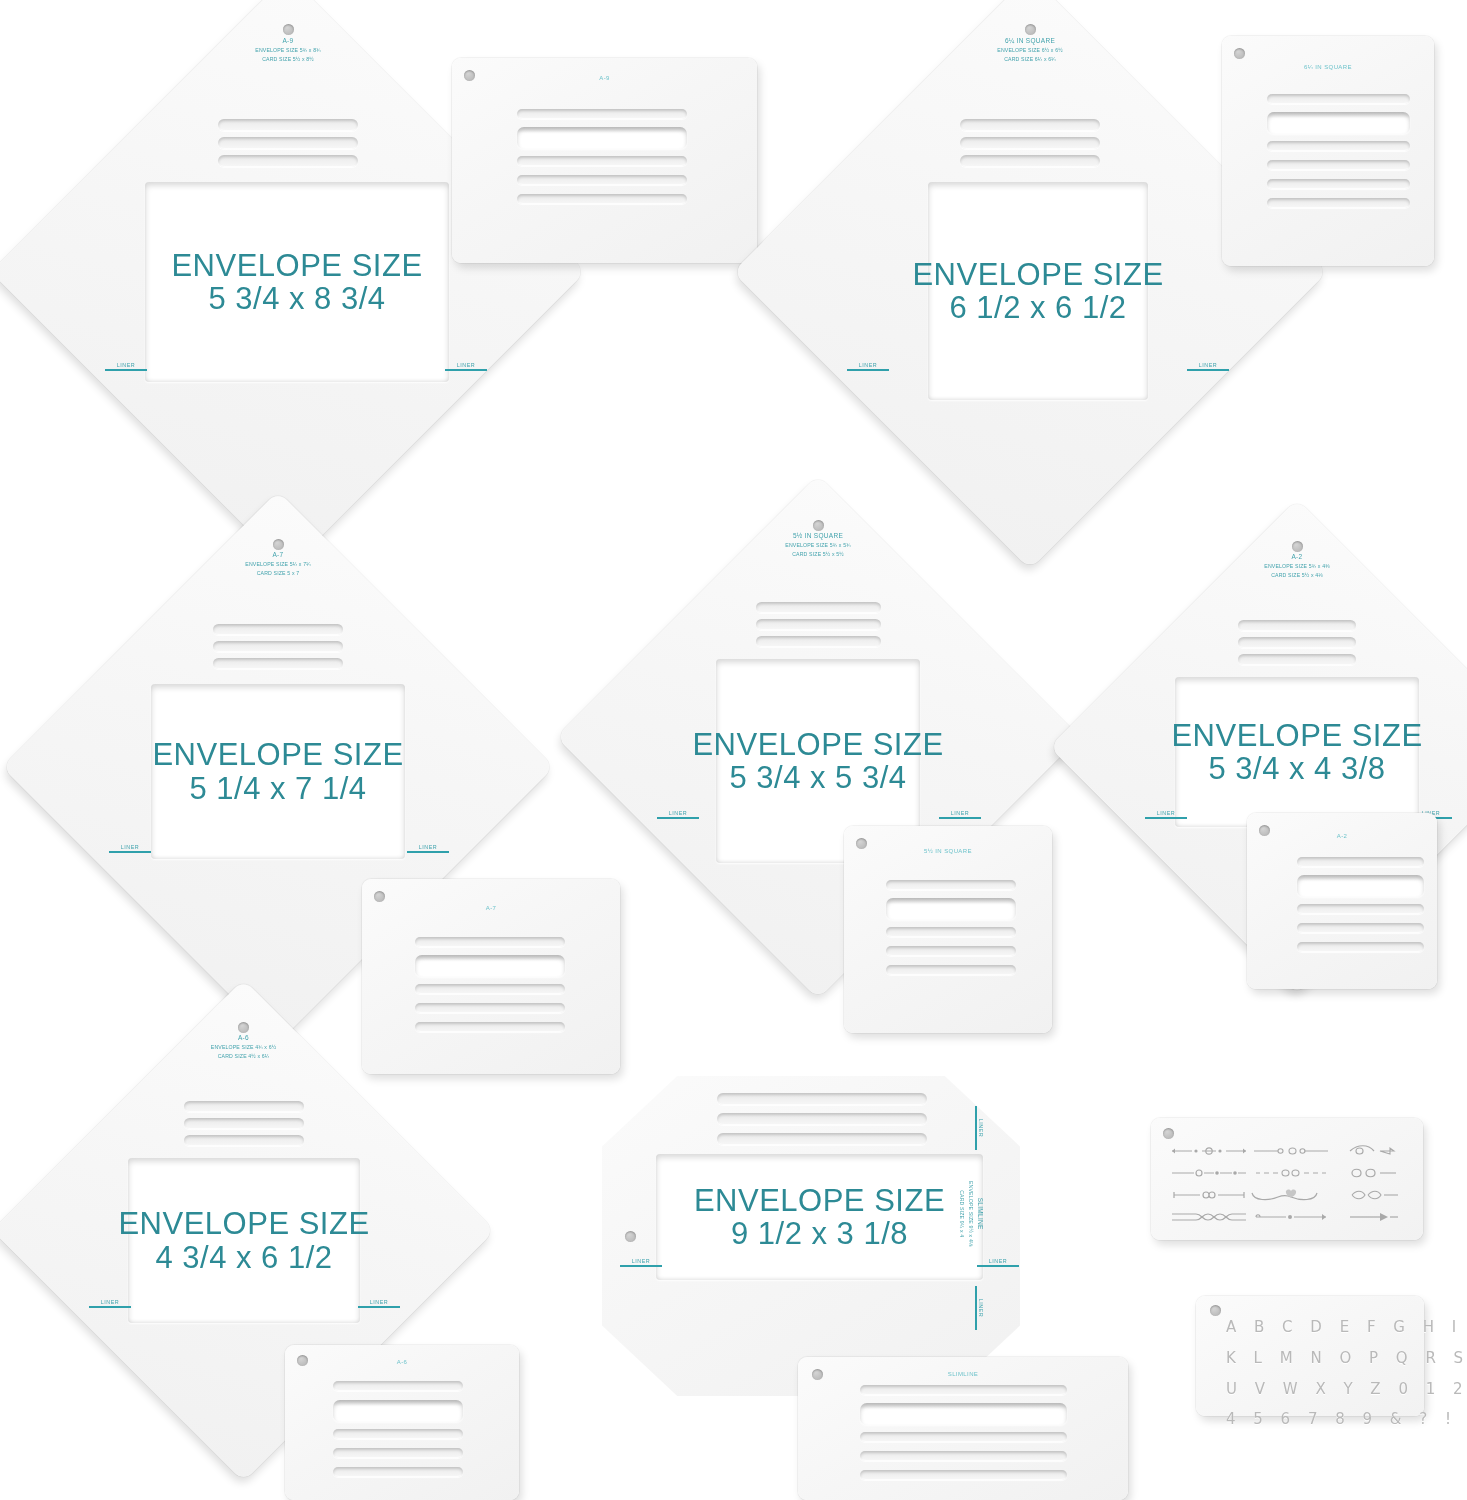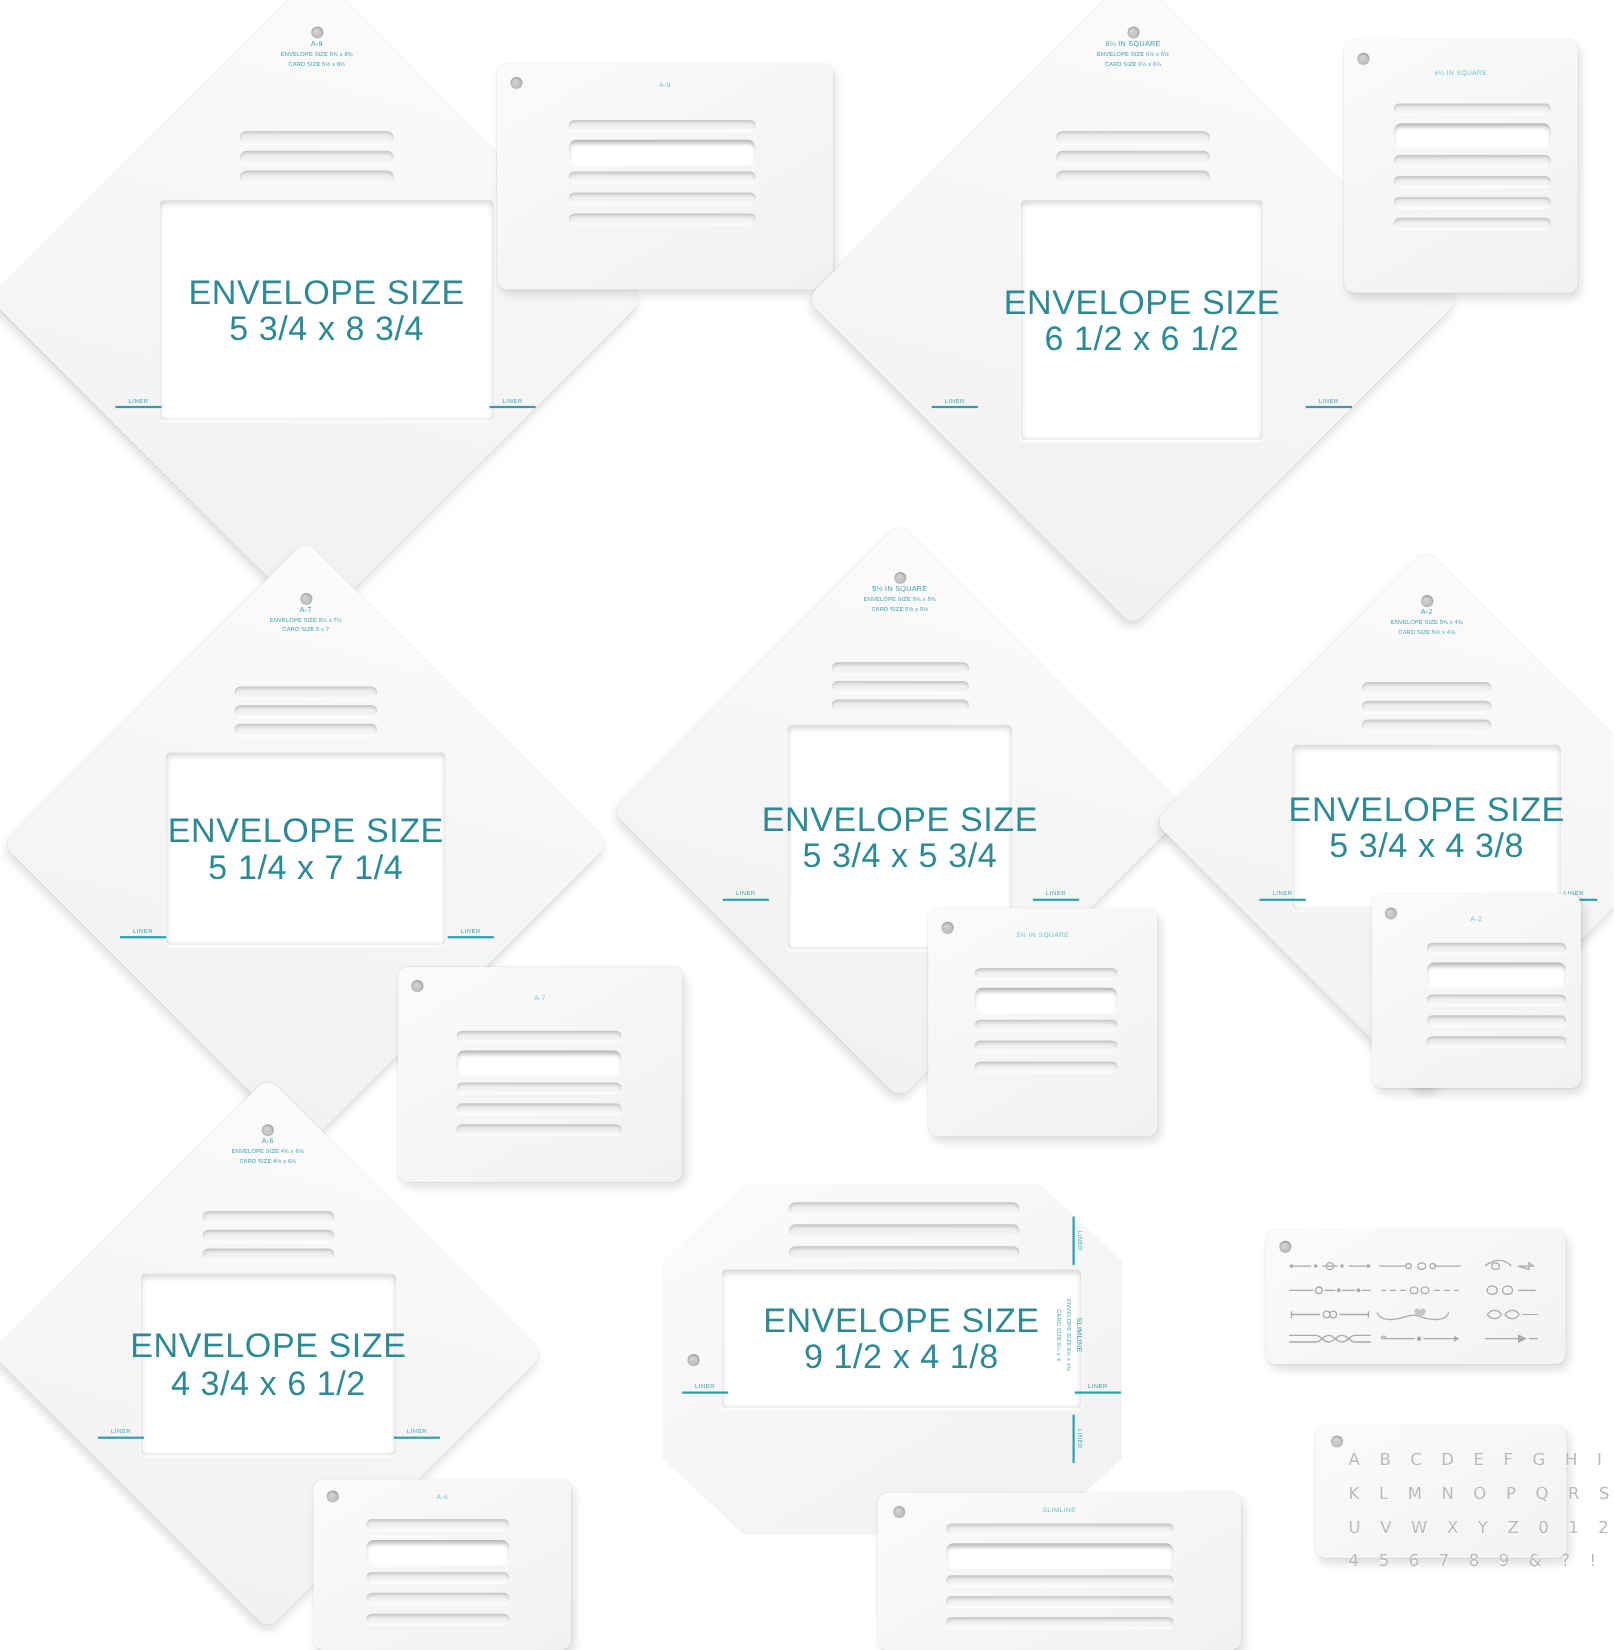--- a/index.html
+++ b/index.html
@@ -400,21 +400,21 @@
 
   <div class="stencil" style="left:602px; top:1076px; width:418px; height:320px; border-radius:0;
               clip-path: polygon(18% 0, 82% 0, 100% 22%, 100% 78%, 82% 100%, 18% 100%, 0 78%, 0 22%);">
     <div class="hole" style="left:23px;top:50%;margin-top:-5.5px;"></div>
     <div class="slot" style="left:115px;top:17px;width:210px;height:12px;"></div>
     <div class="slot" style="left:115px;top:37px;width:210px;height:12px;"></div>
     <div class="slot" style="left:115px;top:57px;width:210px;height:12px;"></div>
     <div class="window" style="left:54px;top:78px;width:327px;height:126px;">
       <div class="envsize">
         <span class="l1">ENVELOPE SIZE</span>
-        <span class="l2">9 1/2 x 4 1/8</span>
+        <span class="l2">9 1/2 x 3 1/8</span>
       </div>
     </div>
     <div class="liner" style="left:18px;top:182px;width:42px;">
       <span class="txt">LINER</span>
         <span class="bar"></span>
     </div>
     <div class="liner" style="left:375px;top:182px;width:42px;">
       <span class="txt">LINER</span>
         <span class="bar"></span>
     </div>

